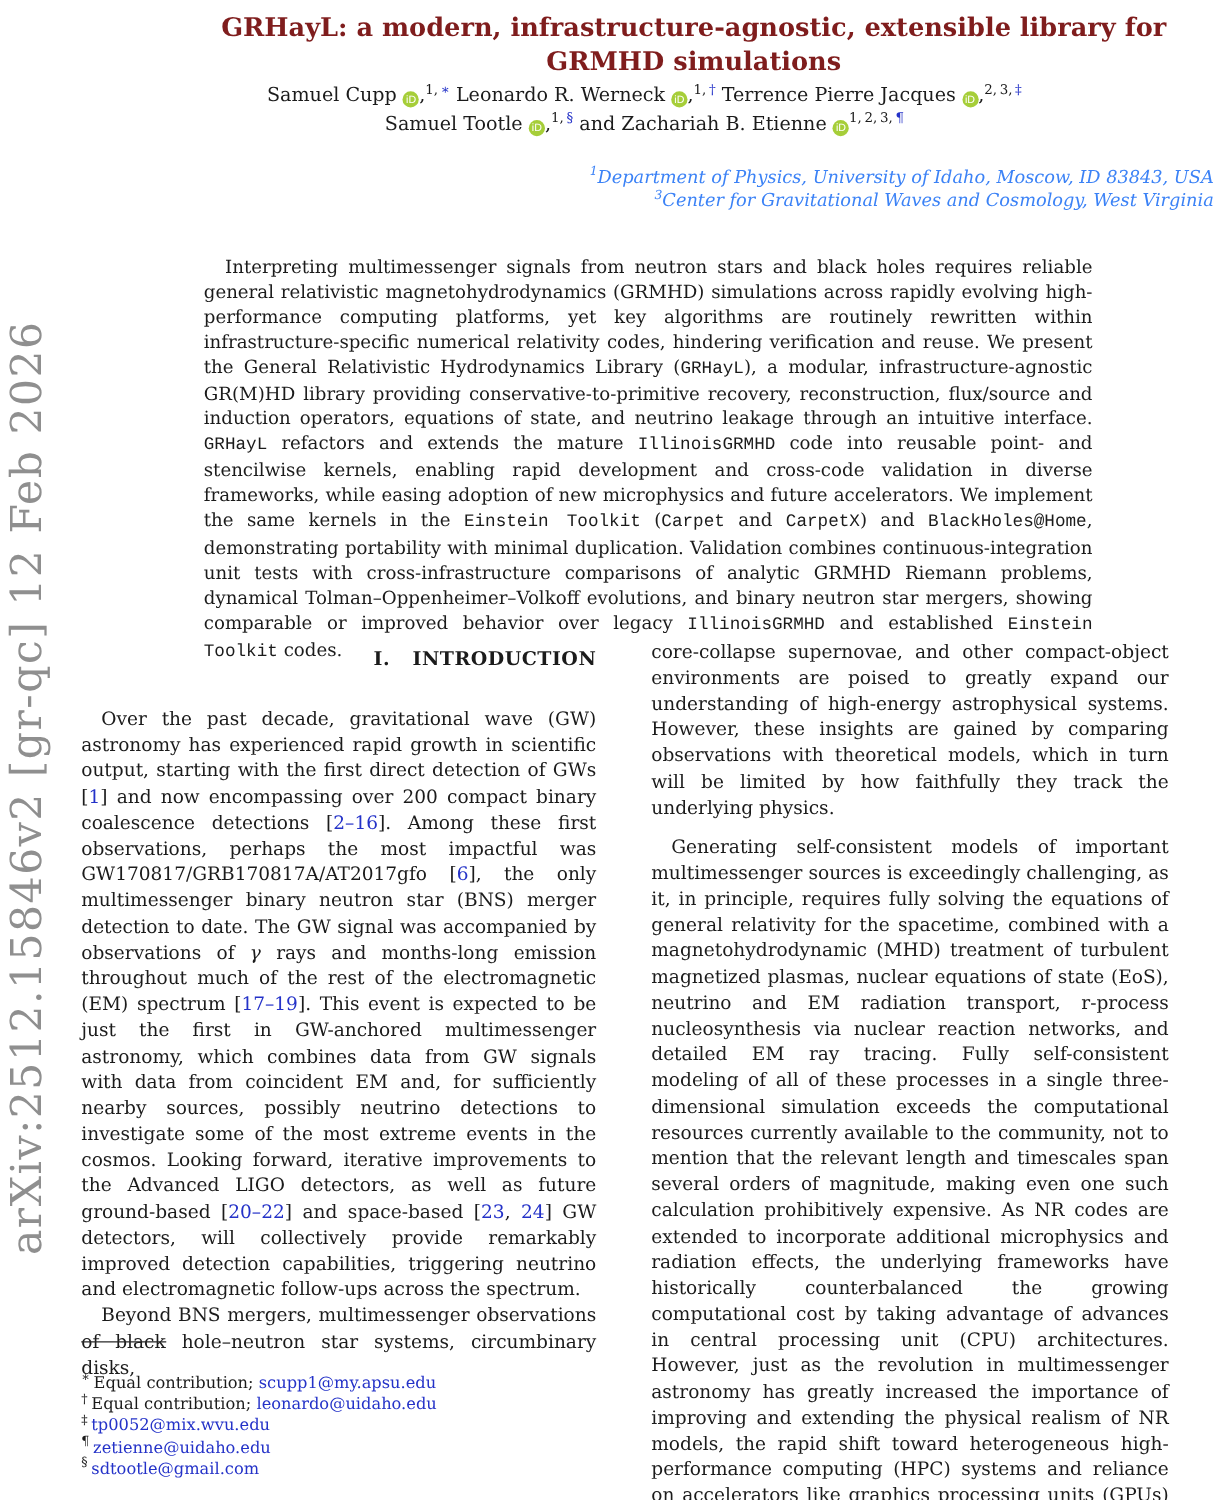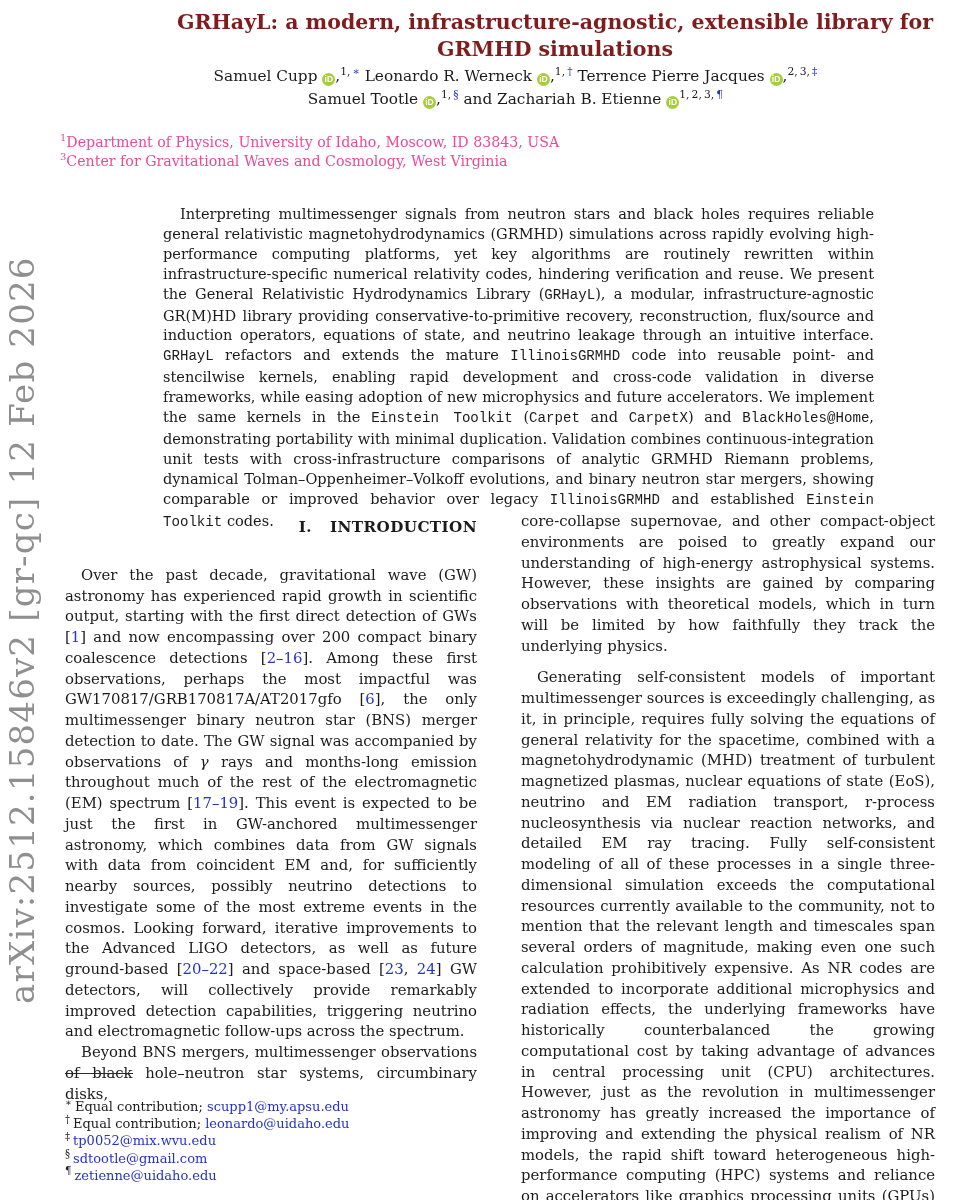--- a/index.html
+++ b/index.html
@@ -21,21 +21,21 @@
   .title {
     position:absolute; left:150px; width:810px; top:9px;
     text-align:center; font-weight:700; font-size:20.5px; line-height:27px; color:#7f1d1d;
   }
   .authors {
     position:absolute; left:60px; width:911px; top:65px;
     text-align:center; font-size:15.3px; line-height:22.5px;
   }
   .affils {
     position:absolute; left:60px; width:911px; top:133px;
-    text-align:left; font-size:14.2px; line-height:19px; color:#ec4899;
+    text-align:right; font-style:italic; font-size:14.2px; line-height:19px; color:#3b82f6;
   }
   .abstract {
     position:absolute; left:163px; width:711px; top:204px;
     text-align:justify; font-size:14.55px; line-height:19.9px; text-indent:17px;
   }
 
   
   .col { position:absolute; top:511px; text-align:justify; font-size:14.85px; line-height:20.75px; }
   .col p { margin:0; }
   .col-left  { left:65px;  width:412px; }
@@ -55,21 +55,21 @@
 
   
   .sf   { font-family:Liberation Mono, monospace; font-size:0.97em; }
   .link { color:#2432c8; }
   .it   { font-style:italic; }
   .sup  { font-size:0.7em; vertical-align:super; line-height:0; }
   .fnsym{ font-size:0.78em; vertical-align:super; line-height:0; margin-right:3px; }
   .orcid{
     display:inline-block; width:13px; height:13px; border-radius:50%;
     background:#a6ce39; color:#ffffff; font-family:"Liberation Sans", sans-serif;
-    font-size:8.5px; font-weight:bold; line-height:13.5px; text-align:center;
+    font-size:8.5px; font-weight:normal; line-height:13.5px; text-align:center;
     vertical-align:-1px; text-indent:0;
   }
 </style>
 </head>
 <body>
 
 <div class="page">
 
   <div class="watermark">arXiv:2512.15846v2 [gr-qc] 12 Feb 2026</div>
 
@@ -101,17 +101,17 @@
   <div class="col col-right">
     <p>core-collapse supernovae, and other compact-object environments are poised to greatly expand our understanding of high-energy astrophysical systems. However, these insights are gained by comparing observations with theoretical models, which in turn will be limited by how faithfully they track the underlying physics.</p>
     <p class="indent gap-top">Generating self-consistent models of important multimessenger sources is exceedingly challenging, as it, in principle, requires fully solving the equations of general relativity for the spacetime, combined with a magnetohydrodynamic (MHD) treatment of turbulent magnetized plasmas, nuclear equations of state (EoS), neutrino and EM radiation transport, r-process nucleosynthesis via nuclear reaction networks, and detailed EM ray tracing. Fully self-consistent modeling of all of these processes in a single three-dimensional simulation exceeds the computational resources currently available to the community, not to mention that the relevant length and timescales span several orders of magnitude, making even one such calculation prohibitively expensive. As NR codes are extended to incorporate additional microphysics and radiation effects, the underlying frameworks have historically counterbalanced the growing computational cost by taking advantage of advances in central processing unit (CPU) architectures. However, just as the revolution in multimessenger astronomy has greatly increased the importance of improving and extending the physical realism of NR models, the rapid shift toward heterogeneous high-performance computing (HPC) systems and reliance on accelerators like graphics processing units (GPUs)—heavily driven by the advent of artificial intelligence and machine learning—now require that code frameworks be upgraded to take full advantage of state-of-the-art HPC</p>
   </div>
 
   <div class="footnotes">
     <div class="fnrule"></div>
     <div class="fn"><span class="fnsym">∗</span><span>Equal contribution; </span><span class="link">scupp1@my.apsu.edu</span></div>
     <div class="fn"><span class="fnsym">†</span><span>Equal contribution; </span><span class="link">leonardo@uidaho.edu</span></div>
     <div class="fn"><span class="fnsym">‡</span><span class="link">tp0052@mix.wvu.edu</span></div>
+    <div class="fn"><span class="fnsym">¶</span><span class="link">zetienne@uidaho.edu</span></div>
     <div class="fn"><span class="fnsym">§</span><span class="link">sdtootle@gmail.com</span></div>
-    <div class="fn"><span class="fnsym">¶</span><span class="link">zetienne@uidaho.edu</span></div>
   </div>
 
 </div>
 
 </body></html>

